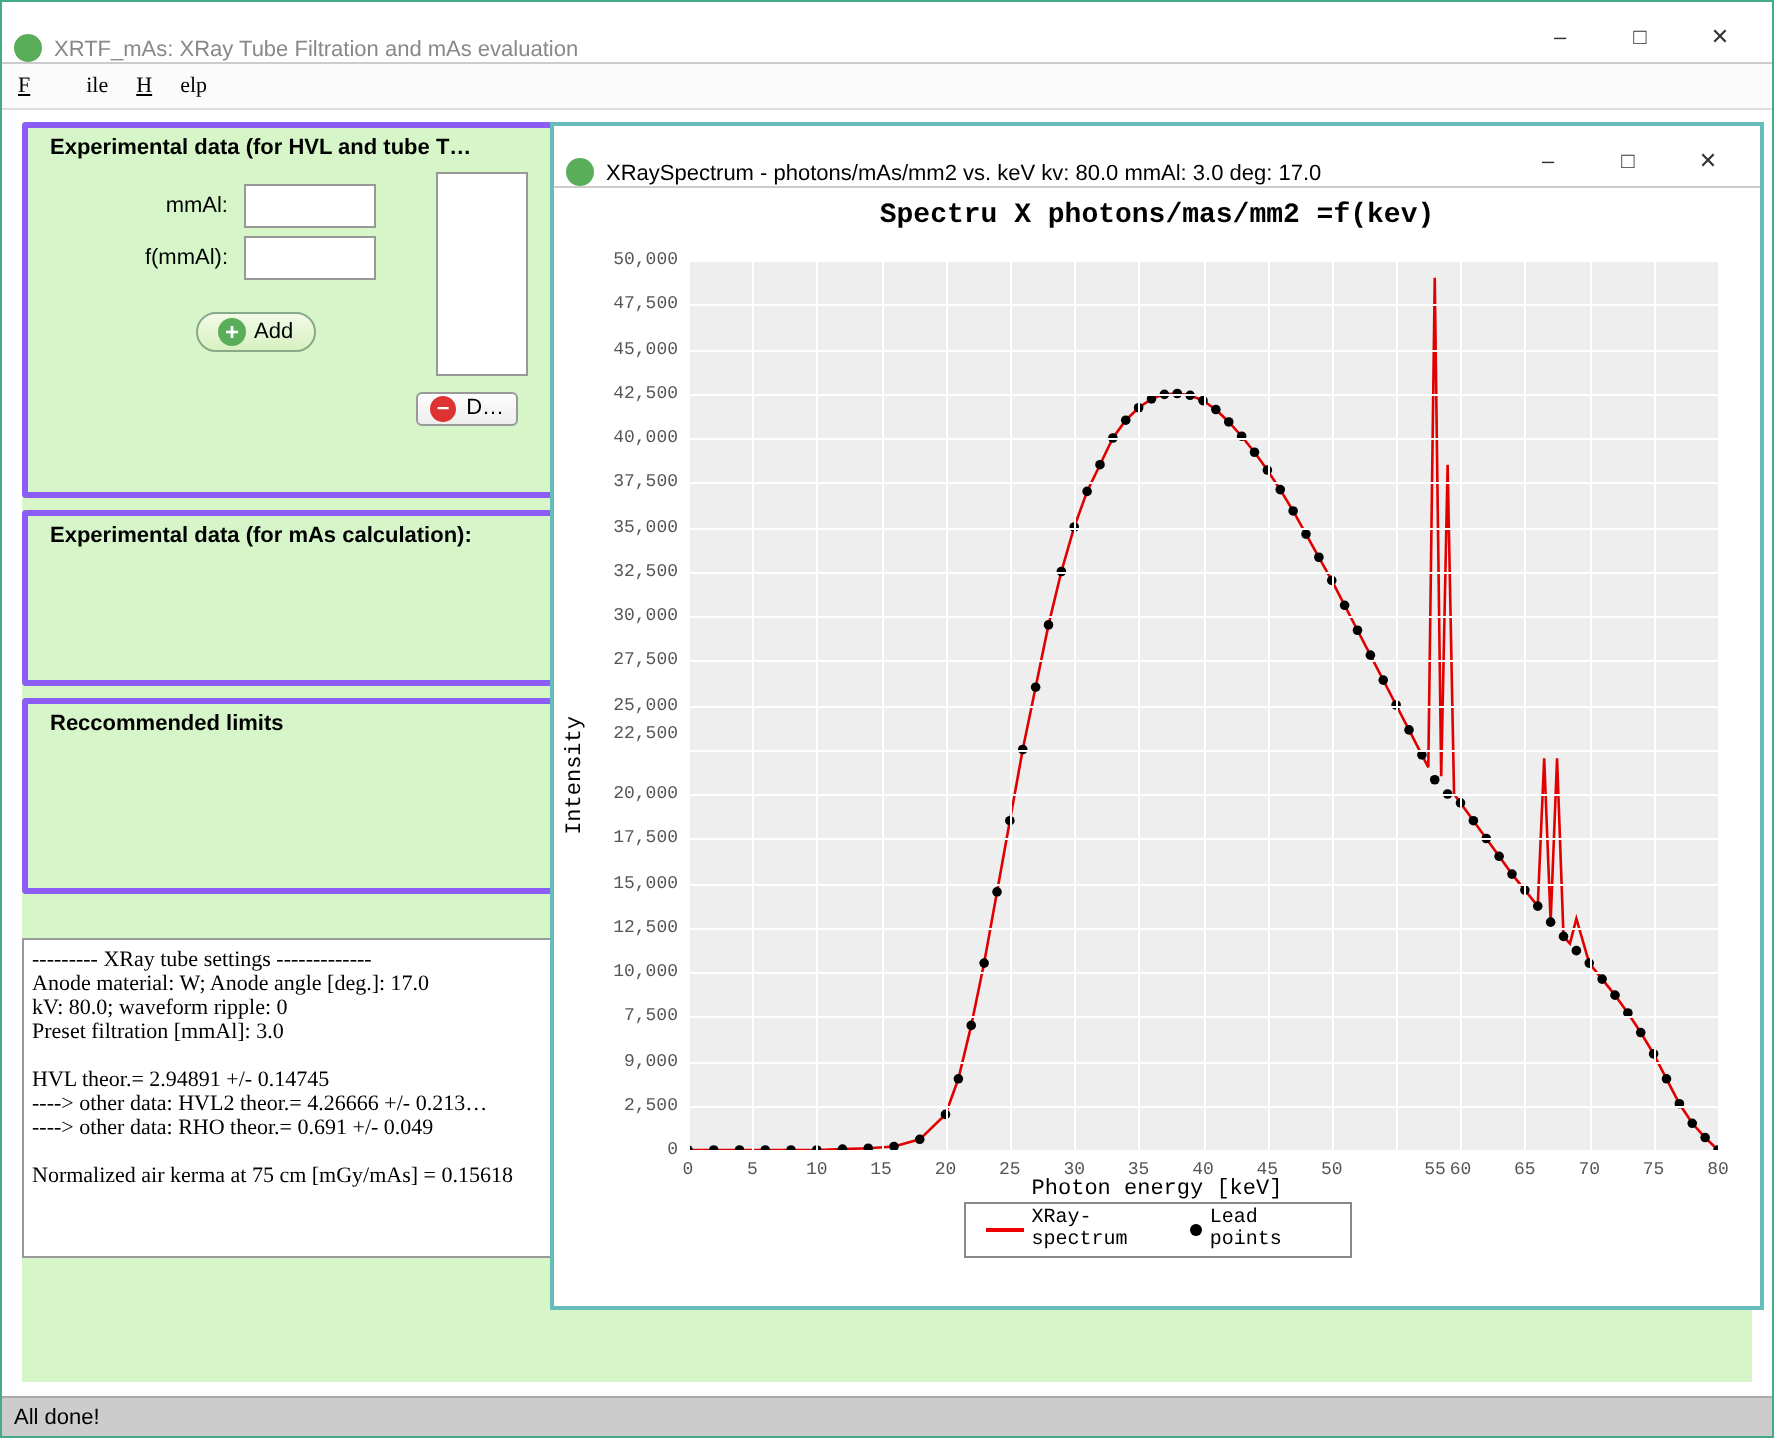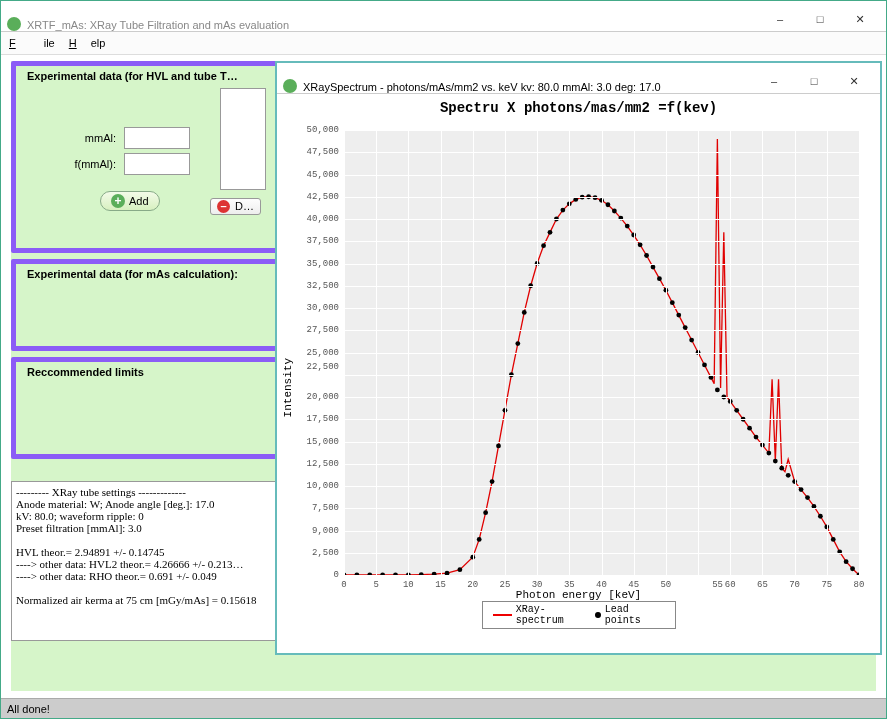--- a/index.html
+++ b/index.html
@@ -55,33 +55,34 @@
   height: 22px;
   display: flex;
   align-items: center;
   padding: 0 8px;
   background: #fbfbfb;
   border-bottom: 1px solid #ddd;
 }
 .menubar span {
   margin-right: 14px;
   cursor: pointer;
+  font-family: Liberation Serif, serif;
 }
 .menubar .u { text-decoration: underline; }
 .green-panel {
   background: #d6f5c9;
 }
 .main-body {
   position: absolute;
   left: 10px; top: 60px;
   width: 865px;
   height: 630px;
 }
 .fieldset {
-  border: 5px solid #8b5cf6;
+  border: 3px solid #8b5cf6;
   border-radius: 2px;
   margin-bottom: 6px;
   padding: 4px 8px 8px 8px;
 }
 .fieldset .legend {
   margin-top: -12px;
   background: #d6f5c9;
   display: inline-block;
   padding: 0 3px;
   font-weight: bold;
@@ -245,21 +246,21 @@
   </div>
   <div class="menubar">
     <span><span class="u">F</span><span></span>ile</span>
     <span><span class="u">H</span>elp</span>
   </div>
 
   <div class="green-panel main-body">
 
     <div class="fieldset" style="width: 410px; height: 170px;">
       <div class="legend">Experimental data (for HVL and tube T…</div>
-      <div style="display:flex;align-items:flex-end;">
+      <div style="display:flex;">
         <div style="flex:0 0 auto; padding: 8px 0 0 20px;">
           <div class="row">
             <label>mmAl:</label>
             <input type="text" style="width: 60px;">
           </div>
           <div class="row">
             <label>f(mmAl):</label>
             <input type="text" style="width: 60px;">
           </div>
           <div class="row" style="margin-top:16px; margin-left: 56px;">

